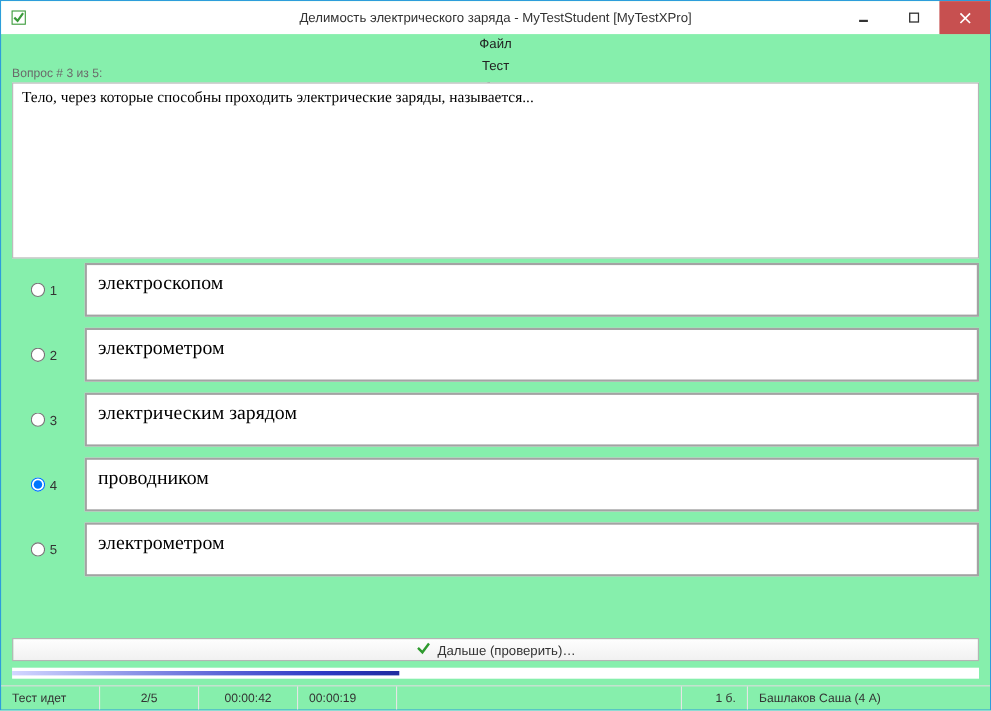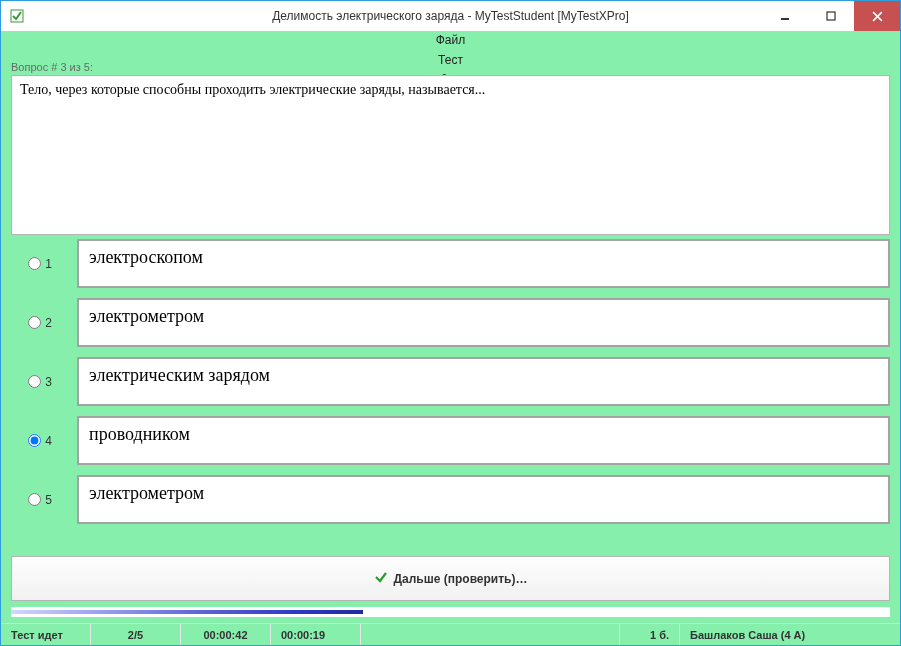--- a/index.html
+++ b/index.html
@@ -103,29 +103,28 @@
     flex: 1;
     border: 2px solid #a3a3a3;
     padding: 6px 10px 18px 10px;
     background: #fff;
     font-family: "Times New Roman", serif;
     font-size: 18px;
     color: #000;
   }
   .next-btn {
     margin-top: 10px;
-    height: 45px;
+    height: 21px;
     border: 1px solid #b5b5b5;
     background: linear-gradient(#fefefe, #f1f1f1);
     display: flex; align-items: center; justify-content: center;
     gap: 6px;
     font-size: 12px;
     color: #333;
     cursor: pointer;
-    font-weight: bold;
   }
   .progress-wrap {
     margin-top: 6px;
     height: 10px;
     position: relative;
     background: #fff;
   }
   .progress-bar {
     position: absolute; left: 0; top: 3px; height: 4px;
     background: linear-gradient(to right, #d2d6ff 0%, #8f97e8 30%, #5a63d6 55%, #2e3bc5 80%, #1f2c9f 100%);
@@ -134,21 +133,21 @@
     height: 22px;
     border-top: 1px solid #ddd;
     display: flex; align-items: center;
     font-size: 11px;
     color: #333;
   }
   .statusbar .cell {
     padding: 0 10px;
     border-right: 1px solid #e5e5e5;
     height: 100%;
-    display: flex; align-items: center; font-weight: bold;
+    display: flex; align-items: center;
   }
   .statusbar .cell.noborder { border-right: none; }
   .statusbar .spacer { flex: 1; border-right: 1px solid #e5e5e5; height: 100%; }
 </style>
 </head>
 <body>
 
 <div class="window">
 
   <div class="titlebar">

